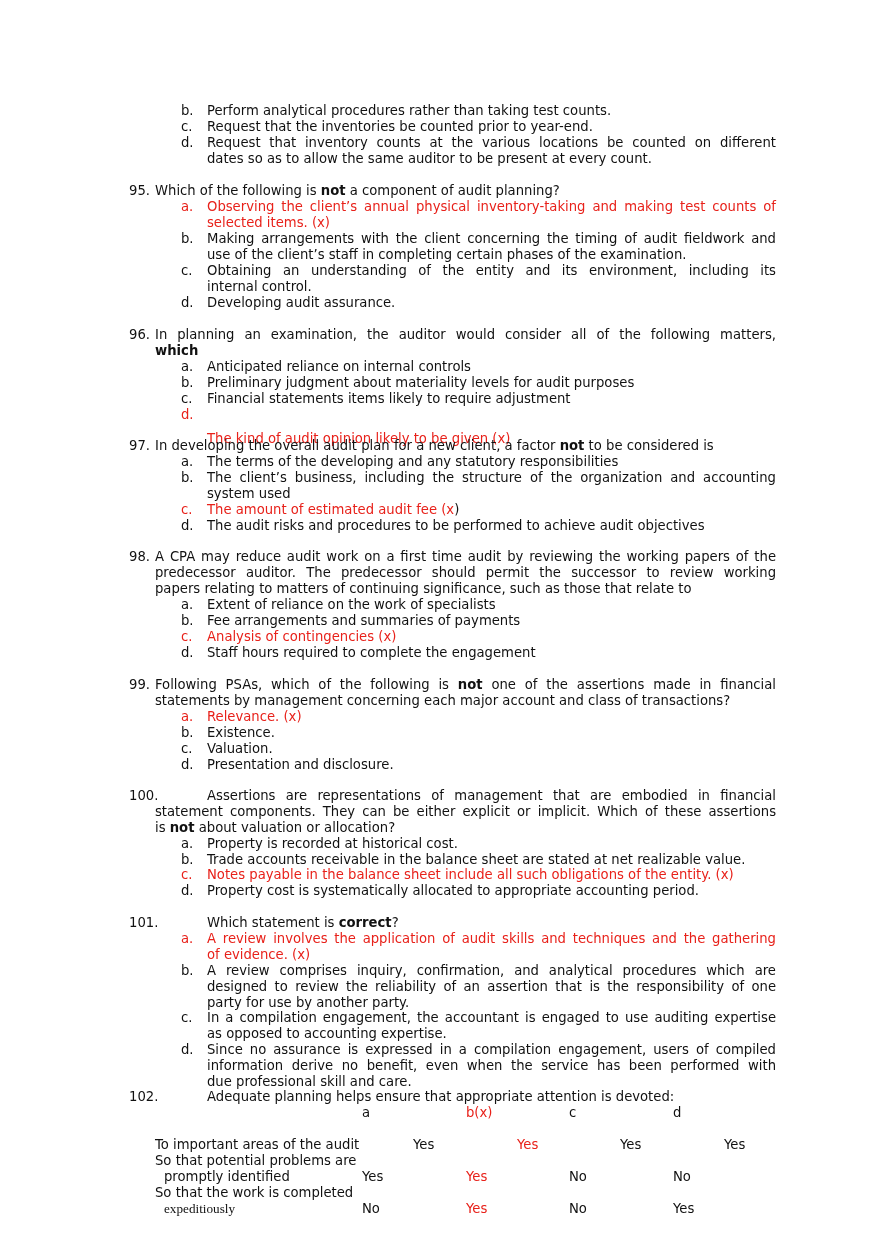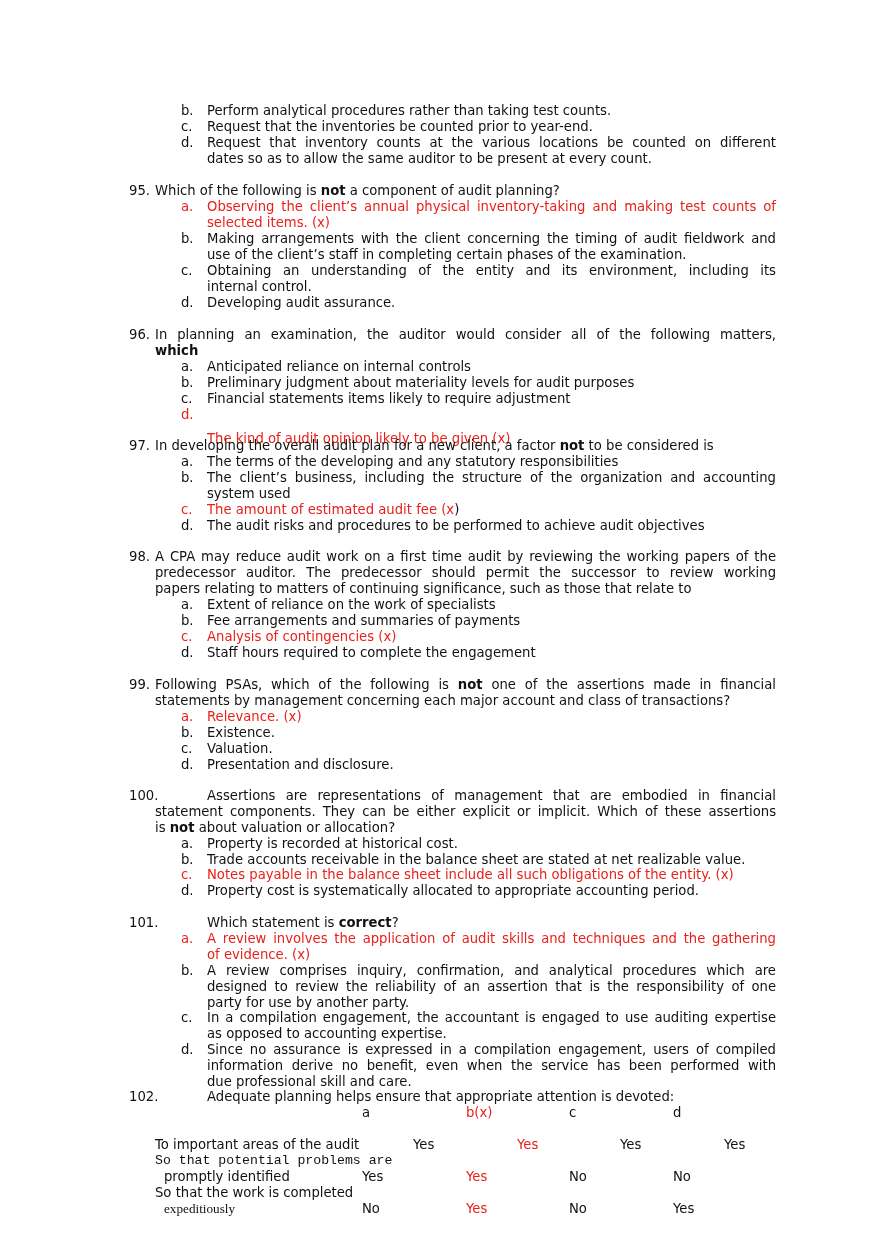--- a/index.html
+++ b/index.html
@@ -149,21 +149,21 @@
       <span class="cell red" style="top:1105px; left:466px;">b(x)</span>
       <span class="cell" style="top:1105px; left:569px;">c</span>
       <span class="cell" style="top:1105px; left:673px;">d</span>
 
       <span class="cell" style="top:1137px; left:155px;">To important areas of the audit</span>
       <span class="cell" style="top:1137px; left:413px;">Yes</span>
       <span class="cell red" style="top:1137px; left:517px;">Yes</span>
       <span class="cell" style="top:1137px; left:620px;">Yes</span>
       <span class="cell" style="top:1137px; left:724px;">Yes</span>
 
-      <span class="cell" style="top:1153px; left:155px;font-family:Liberation Mono, monospace;">So that potential problems are</span>
+      <span class="cell" style="top:1153px; left:155px;">So that potential problems are</span>
       <span class="cell" style="top:1169px; left:164px;">promptly identified</span>
       <span class="cell" style="top:1169px; left:362px;">Yes</span>
       <span class="cell red" style="top:1169px; left:466px;">Yes</span>
       <span class="cell" style="top:1169px; left:569px;">No</span>
       <span class="cell" style="top:1169px; left:673px;">No</span>
 
       <span class="cell" style="top:1185px; left:155px;">So that the work is completed</span>
       <span class="cell" style="top:1201px; left:164px;font-family:Liberation Serif, serif;">expeditiously</span>
       <span class="cell" style="top:1201px; left:362px;">No</span>
       <span class="cell red" style="top:1201px; left:466px;">Yes</span>

